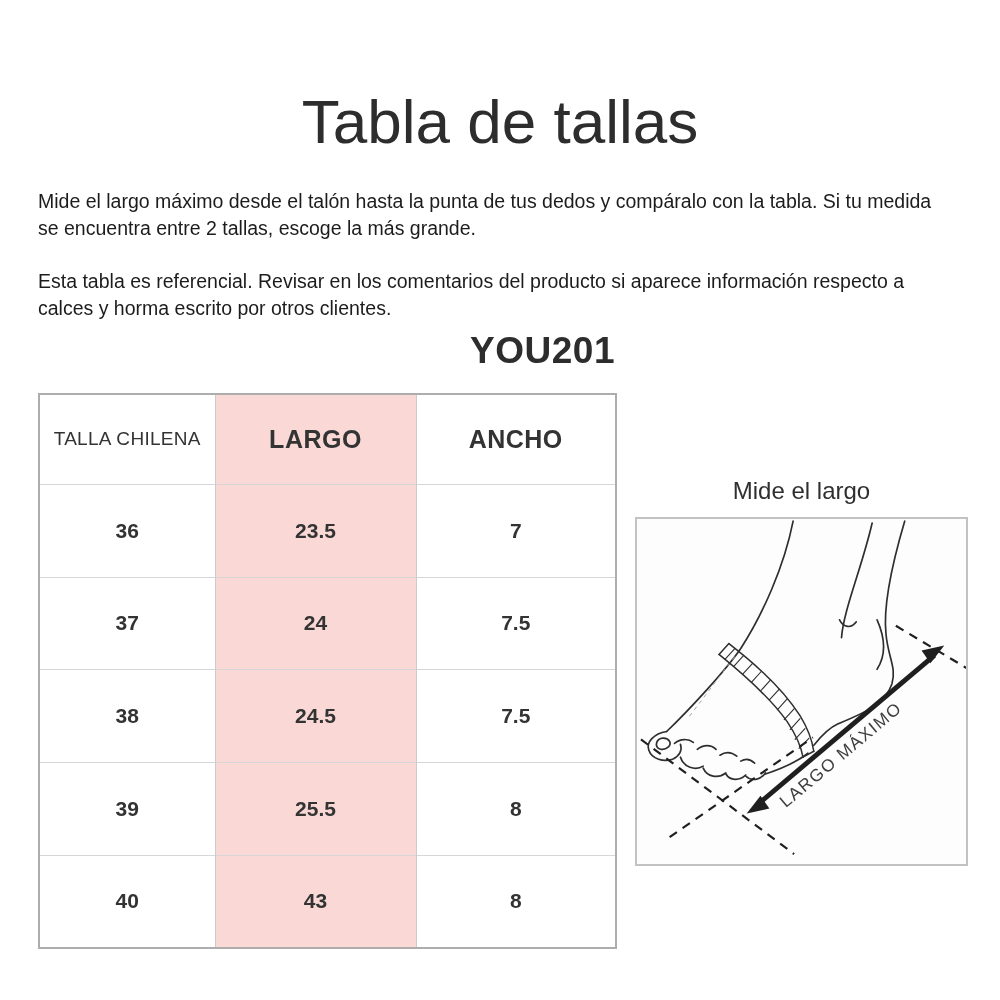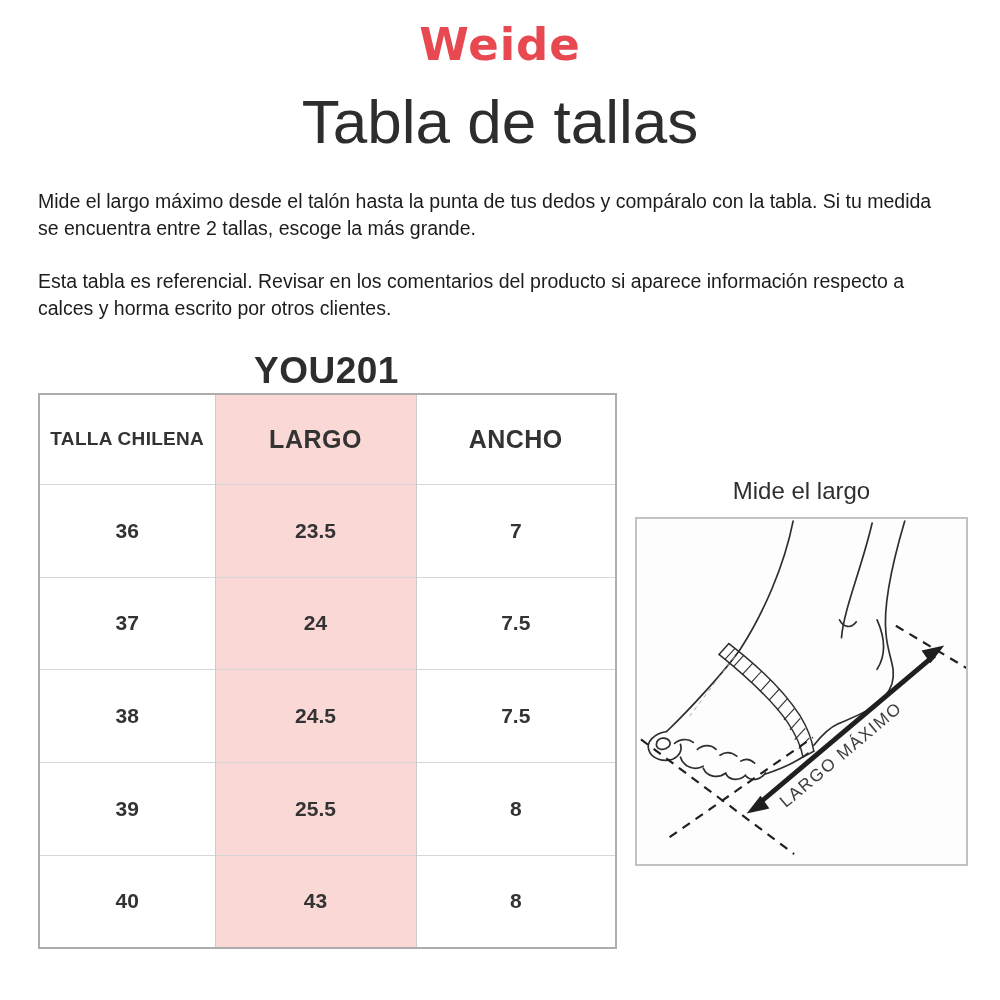--- a/index.html
+++ b/index.html
@@ -37,26 +37,25 @@
     width: 915px;
     font-size: 19.5px;
     line-height: 27px;
     color: #1c1c1c;
   }
   .para1 { top: 188px; }
   .para2 { top: 268px; }
   .model-title {
     position: absolute;
     top: 330px; left: 38px; width: 577px;
-    text-align: center;
+    text-align: right;
     font-size: 37px;
     font-weight: bold;
     color: #2d2d2d;
     letter-spacing: 0.5px;
-    margin-top: 20px;
   }
   .size-table {
     position: absolute;
     left: 38px; top: 393px;
     width: 577px; height: 556px;
     border-collapse: collapse;
     table-layout: fixed;
     border: 2px solid #adadad;
   }
   .size-table col.c1 { width: 176px; }
@@ -65,21 +64,21 @@
   .size-table th, .size-table td {
     text-align: center;
     vertical-align: middle;
     border-left: 1px solid #cccccc;
     border-top: 1px solid #d6d6d6;
     color: #333333;
     background: #ffffff;
   }
   .size-table tr { height: 79px; }
   .size-table tr.head-row { height: 77px; }
-  .size-table th.col-talla { font-size: 19px; font-weight: bold; letter-spacing: 0.3px; }
+  .size-table th.col-talla { font-size: 19px; font-weight: normal; letter-spacing: 0.3px; }
   .size-table th.col-big { font-size: 25px; font-weight: bold; letter-spacing: 0.5px; }
   .size-table td { font-size: 21px; font-weight: bold; }
   .size-table .hl { background: #f9d8d6; }
   .measure-title {
     position: absolute;
     left: 635px; top: 477px; width: 333px;
     text-align: center;
     font-size: 24px;
     font-weight: 400;
     color: #2f2f2f;
@@ -91,21 +90,20 @@
     border: 2px solid #c2c2c2;
     background: #fdfdfd;
   }
   .figure-box svg { display: block; width: 100%; height: 100%; }
 </style>
 </head>
 <body>
 
 <div class="page">
 
-  <div class="logo">Weide</div>
 
   <h1 class="title">Tabla de tallas</h1>
 
   <p class="para para1">Mide el largo máximo desde el talón hasta la punta de tus dedos y compáralo con la tabla. Si tu medida se encuentra entre 2 tallas, escoge la más grande.</p>
   <p class="para para2">Esta tabla es referencial. Revisar en los comentarios del producto si aparece información respecto a calces y horma escrito por otros clientes.</p>
 
   <div class="model-title">YOU201</div>
 
   <table class="size-table">
     <colgroup>

